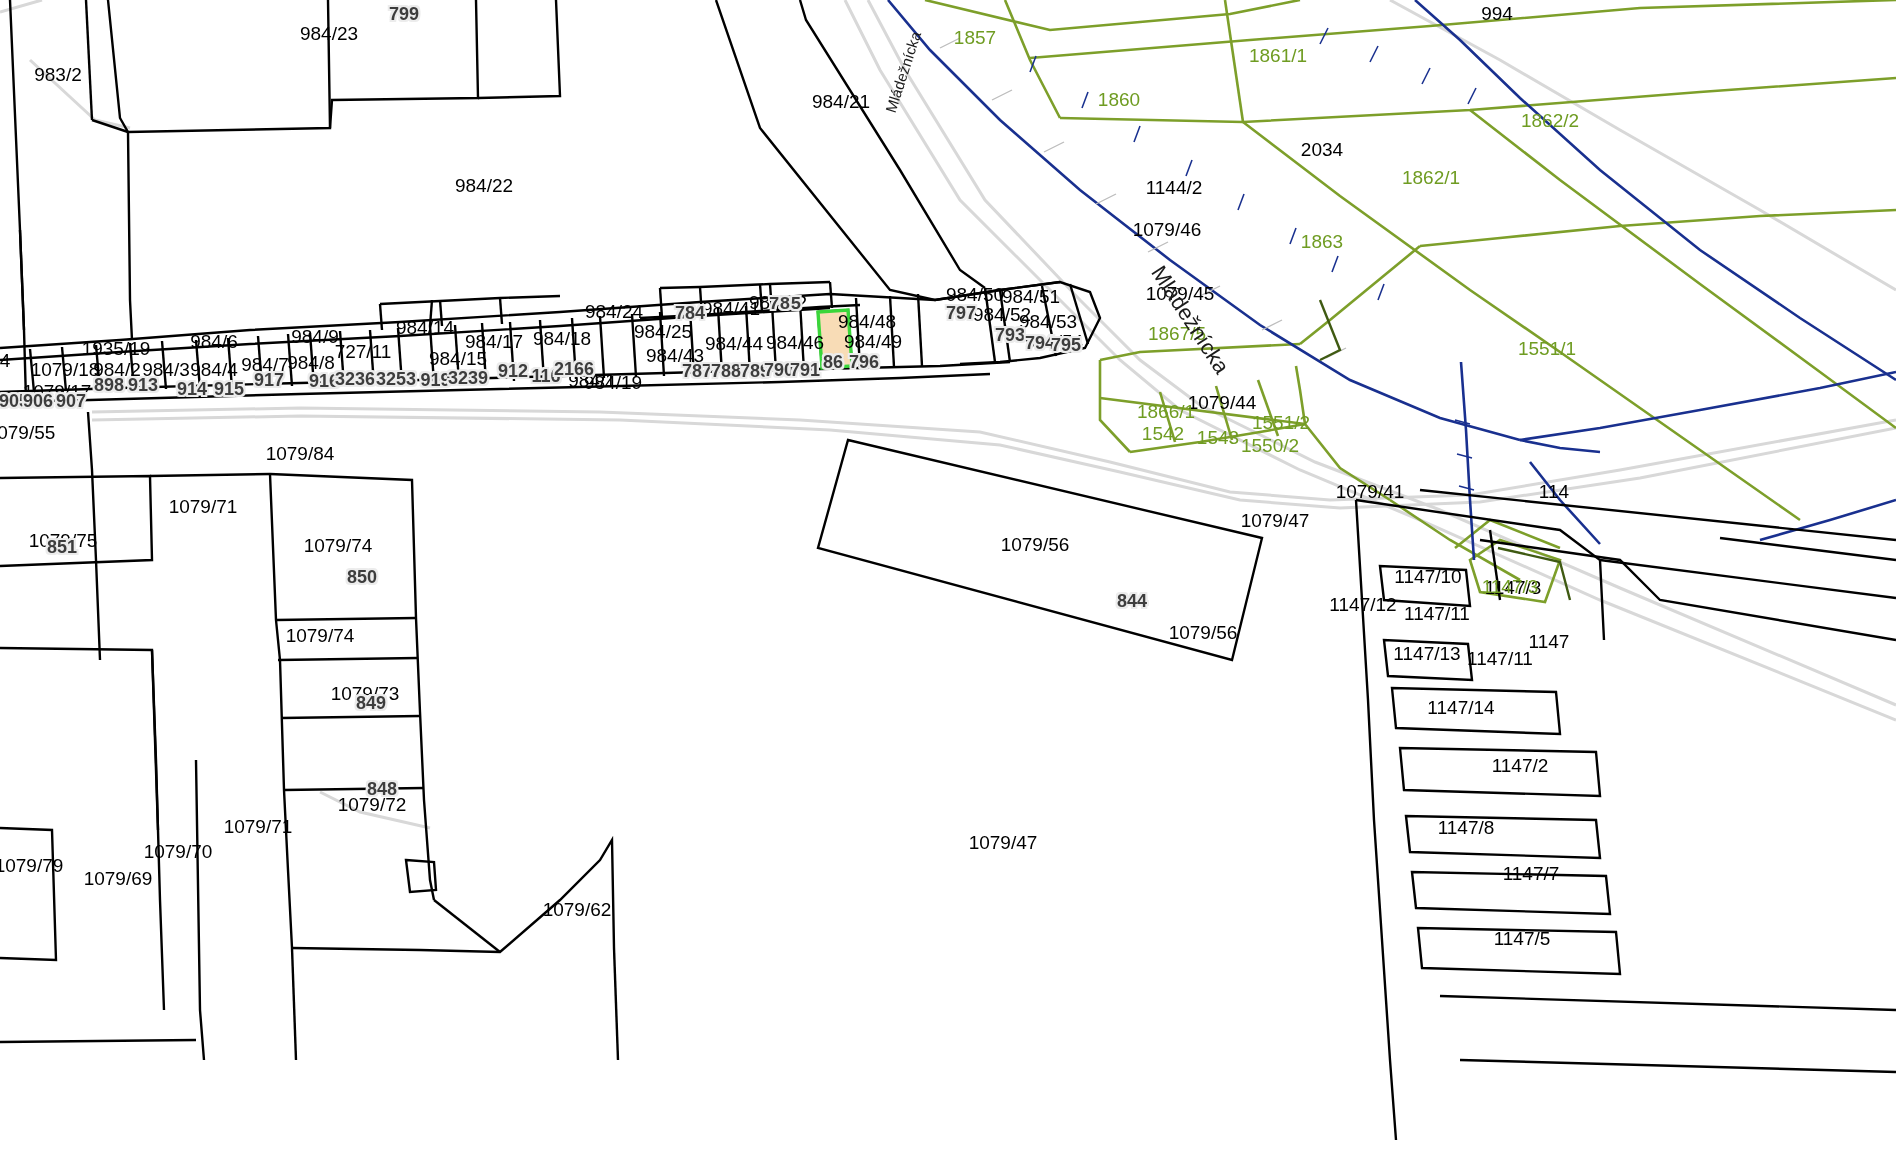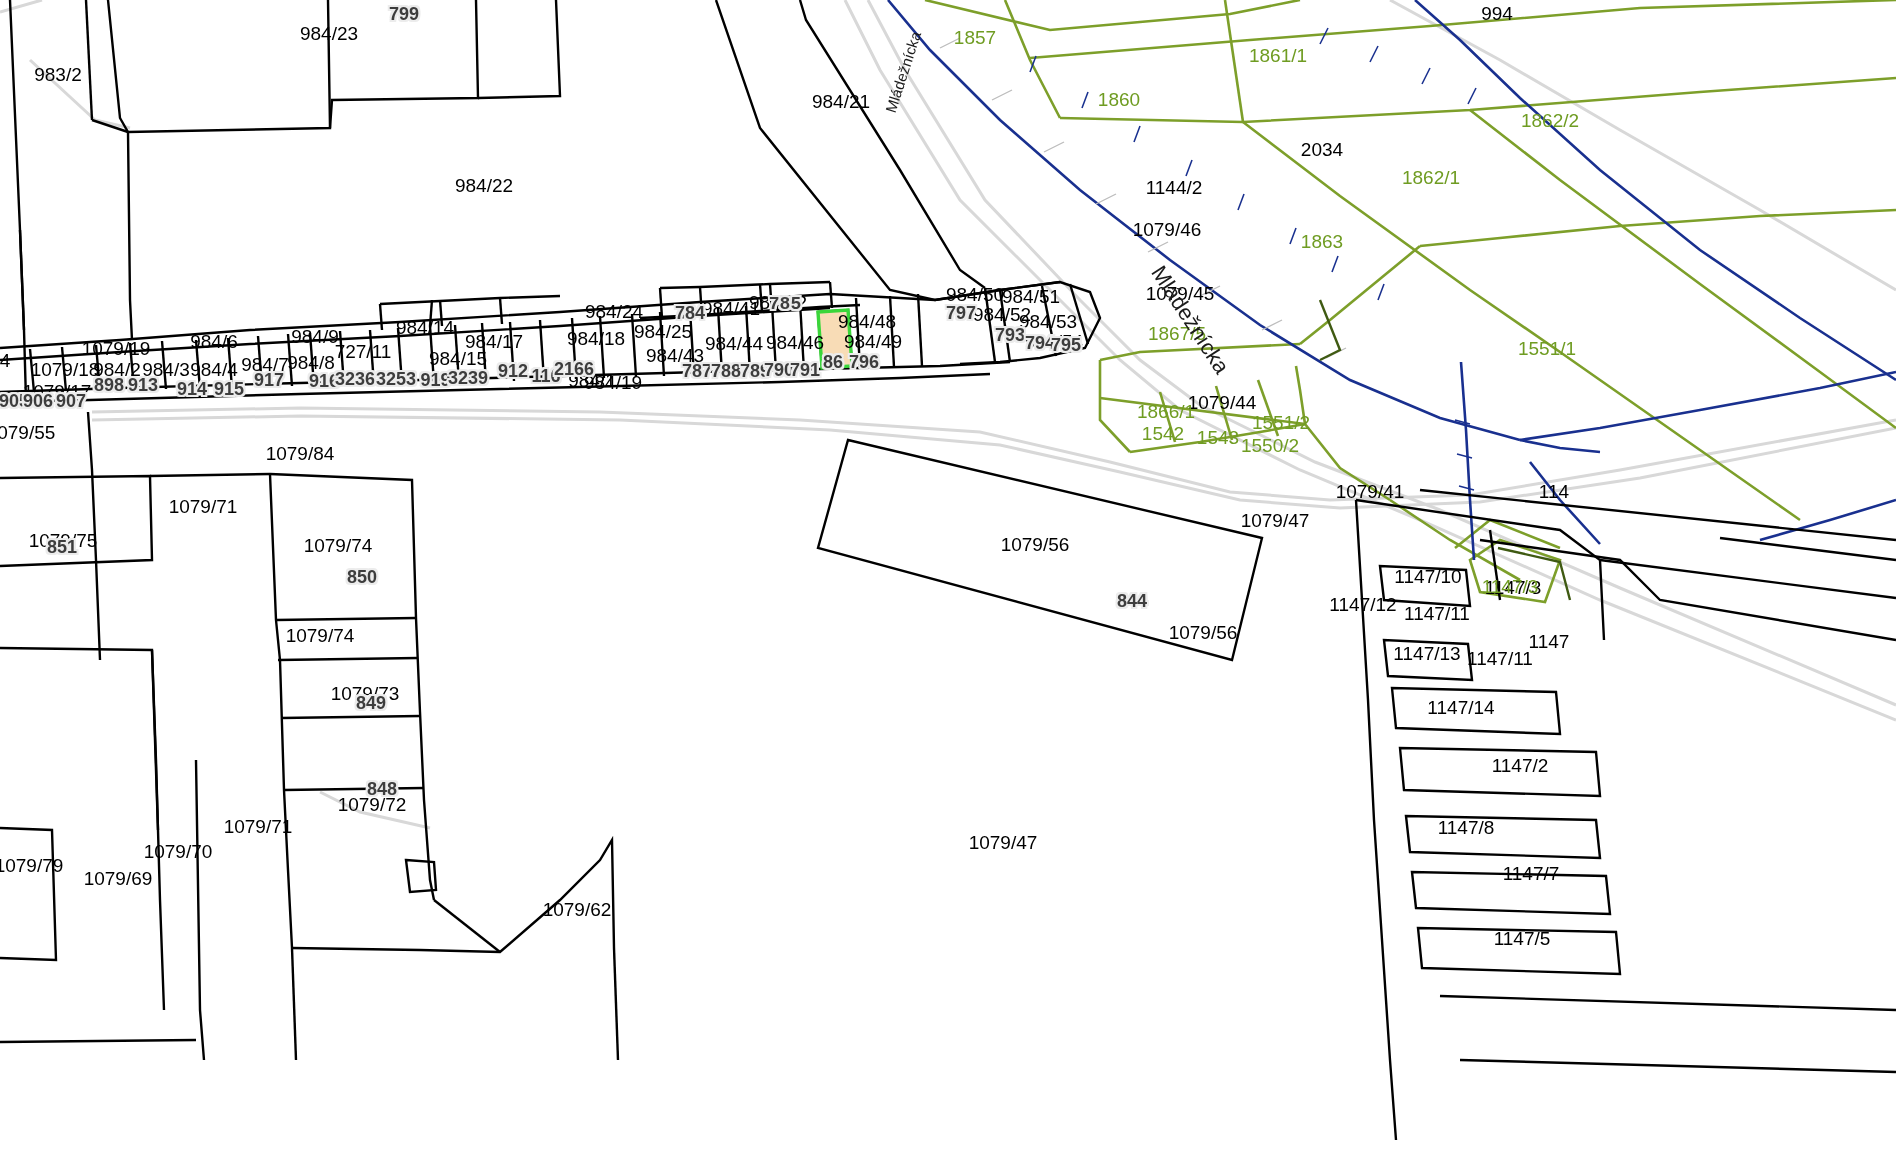--- a/index.html
+++ b/index.html
@@ -218,37 +218,37 @@
       <path d="M 1320 300 L 1340 350 L 1320 360"></path>
     </g>
   </svg>
 
   <div id="labels">
       <div class="lbl " style="left: 58px; top: 74px;">983/2</div>
       <div class="lbl " style="left: 329px; top: 33px;">984/23</div>
       <div class="lbl " style="left: 484px; top: 185px;">984/22</div>
       <div class="lbl " style="left: 841px; top: 101px;">984/21</div>
       <div class="lbl " style="left: 1497px; top: 13px;">994</div>
-      <div class="lbl " style="left: 116px; top: 348px;">1079/19</div>
+      <div class="lbl " style="left: 116px; top: 348px;">1935/19</div>
       <div class="lbl " style="left: 65px; top: 369px;">1079/18</div>
       <div class="lbl " style="left: 57px; top: 391px;">1079/17</div>
       <div class="lbl " style="left: 21px; top: 432px;">1079/55</div>
       <div class="lbl " style="left: 5px; top: 360px;">4</div>
       <div class="lbl " style="left: 117px; top: 369px;">984/2</div>
       <div class="lbl " style="left: 166px; top: 369px;">984/3</div>
       <div class="lbl " style="left: 214px; top: 369px;">984/4</div>
       <div class="lbl " style="left: 214px; top: 341px;">984/6</div>
       <div class="lbl " style="left: 265px; top: 364px;">984/7</div>
       <div class="lbl " style="left: 311px; top: 362px;">984/8</div>
       <div class="lbl " style="left: 315px; top: 336px;">984/9</div>
       <div class="lbl " style="left: 363px; top: 351px;">727/11</div>
       <div class="lbl " style="left: 425px; top: 327px;">984/14</div>
       <div class="lbl " style="left: 458px; top: 358px;">984/15</div>
       <div class="lbl " style="left: 494px; top: 341px;">984/17</div>
-      <div class="lbl " style="left: 562px; top: 338px; margin-left: 34px;">984/18</div>
+      <div class="lbl " style="left: 562px; top: 338px;">984/18</div>
       <div class="lbl " style="left: 613px; top: 338px; margin-top: 44px;">984/19</div>
       <div class="lbl " style="left: 614px; top: 311px;">984/24</div>
       <div class="lbl " style="left: 663px; top: 331px;">984/25</div>
       <div class="lbl " style="left: 592px; top: 380px;">984/1</div>
       <div class="lbl " style="left: 731px; top: 308px;">984/41</div>
       <div class="lbl " style="left: 778px; top: 302px;">984/42</div>
       <div class="lbl " style="left: 675px; top: 355px;">984/43</div>
       <div class="lbl " style="left: 734px; top: 343px;">984/44</div>
       <div class="lbl " style="left: 795px; top: 342px;">984/46</div>
       <div class="lbl " style="left: 867px; top: 321px;">984/48</div>

